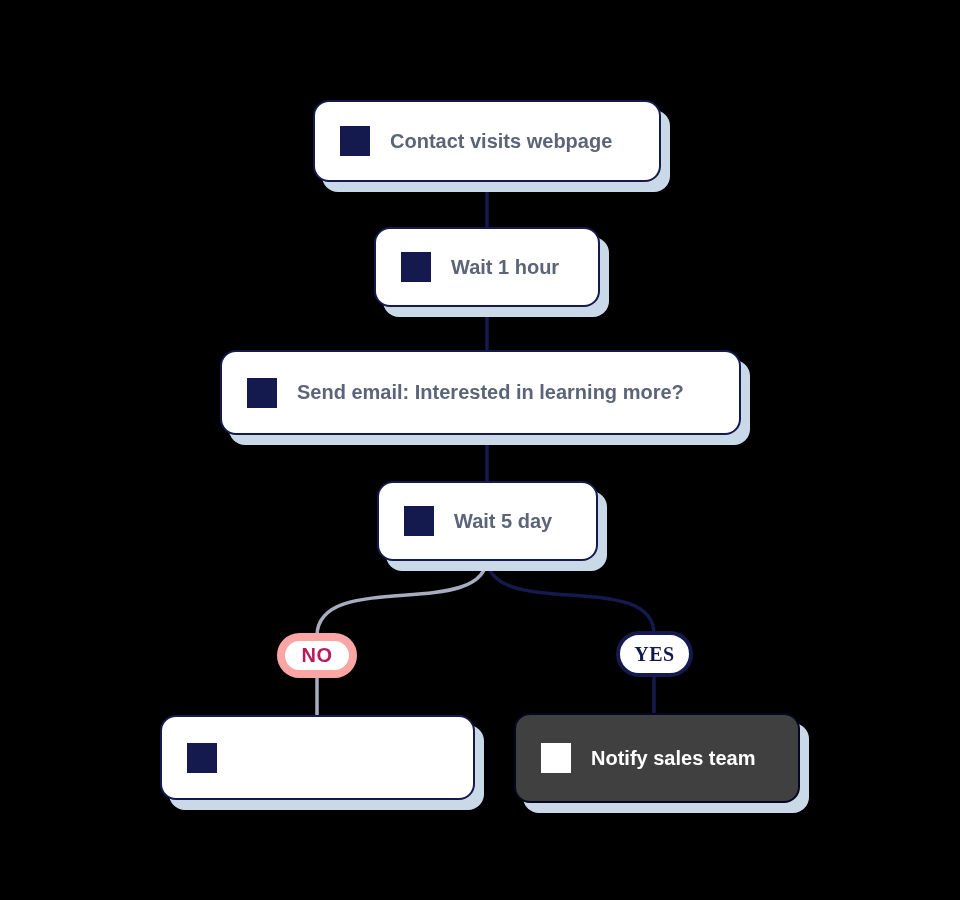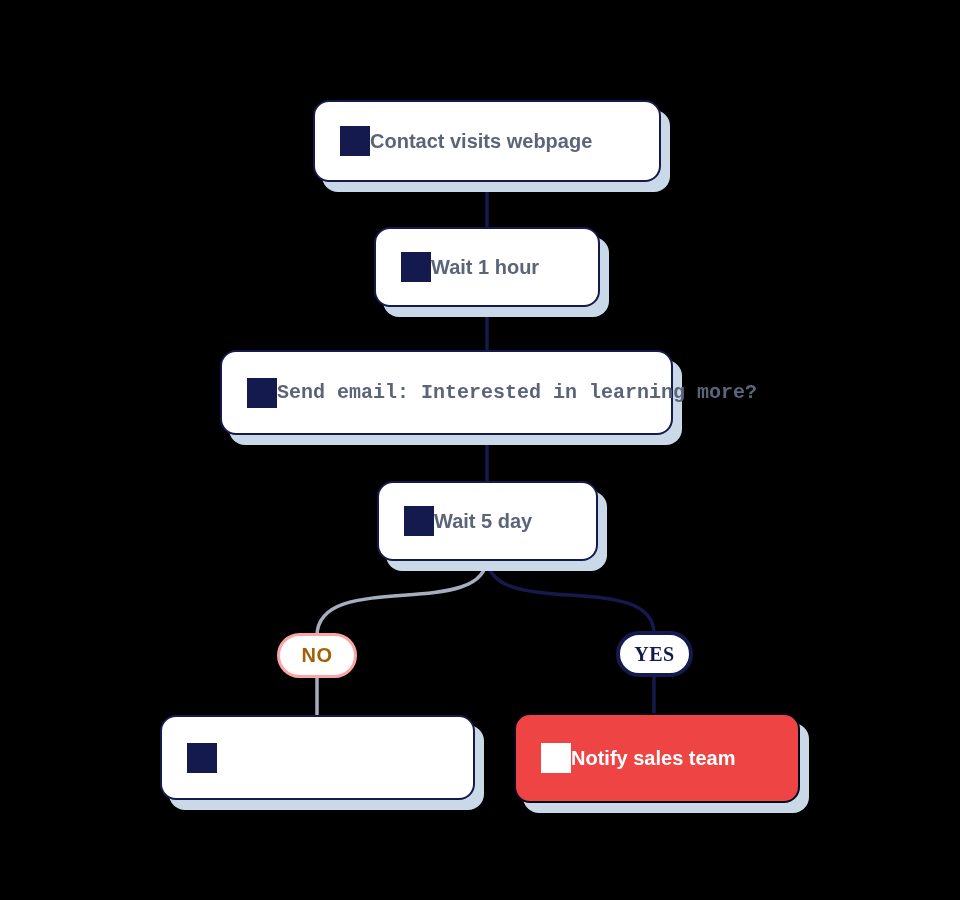--- a/index.html
+++ b/index.html
@@ -28,29 +28,30 @@
     stroke-linecap: round;
   }
   .wire--navy { stroke: #141a4d; }
   .wire--gray { stroke: #a6adbf; }
 
   .node {
     position: absolute;
     box-sizing: border-box;
     display: flex;
     align-items: center;
+    gap: 20px;
     padding-left: 25px;
     background: #ffffff;
     border: 2px solid #141a4d;
     border-radius: 16px;
     box-shadow: 9px 10px 0 #c9d9e8;
     cursor: pointer;
   }
   .node--dark {
-    background: #ef4444;
+    background: #404040;
     border-color: #04071f;
   }
   .node__icon {
     flex: 0 0 auto;
     width: 30px;
     height: 30px;
     background: #141a4d;
   }
   .node--dark .node__icon {
     background: #ffffff;
@@ -71,22 +72,22 @@
     display: flex;
     align-items: center;
     justify-content: center;
     background: #ffffff;
     border-radius: 24px;
     font-size: 20px;
     font-weight: 800;
     letter-spacing: 0.5px;
   }
   .pill--no {
-    border: 3px solid #fca5a5;
-    color: #a16207;
+    border: 8px solid #fca5a5;
+    color: #be185d;
   }
   .pill--yes {
     border: 4px solid #141a4d;
     color: #141a4d;
     font-family: Liberation Serif, serif;
   }
 </style>
 </head>
 <body>
 
@@ -105,21 +106,21 @@
   <div class="node" style="left:313px; top:100px; width:348px; height:82px;">
     <span class="node__icon"></span>
     <span class="node__label">Contact visits webpage</span>
   </div>
 
   <div class="node" style="left:374px; top:227px; width:226px; height:80px;">
     <span class="node__icon"></span>
     <span class="node__label">Wait 1 hour</span>
   </div>
 
-  <div class="node" style="left:220px; top:350px; width:453px; height:85px;font-family:Liberation Mono, monospace;">
+  <div class="node" style="left:220px; top:350px; width:521px; height:85px;">
     <span class="node__icon"></span>
     <span class="node__label">Send email: Interested in learning more?</span>
   </div>
 
   <div class="node" style="left:377px; top:481px; width:221px; height:80px;">
     <span class="node__icon"></span>
     <span class="node__label">Wait 5 day</span>
   </div>
 
   <div class="pill pill--no" style="left:277px; top:633px; width:80px; height:45px;">

